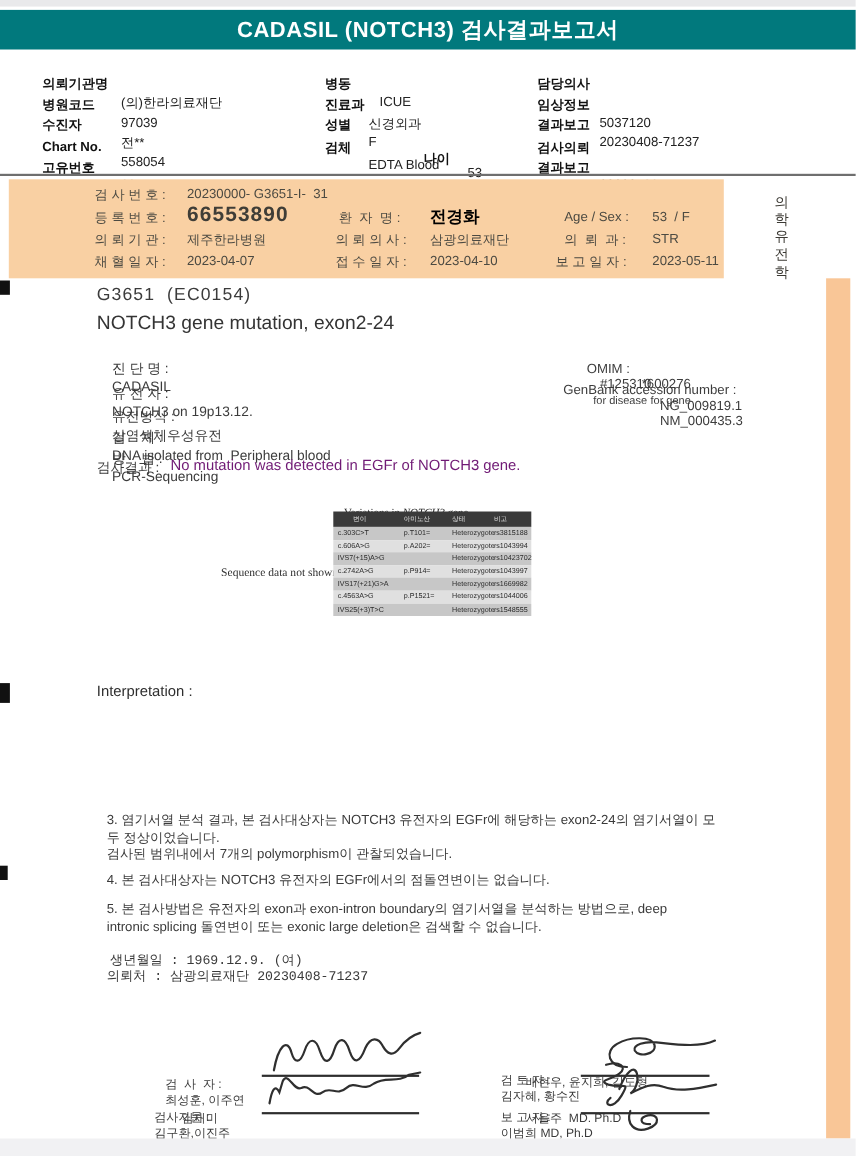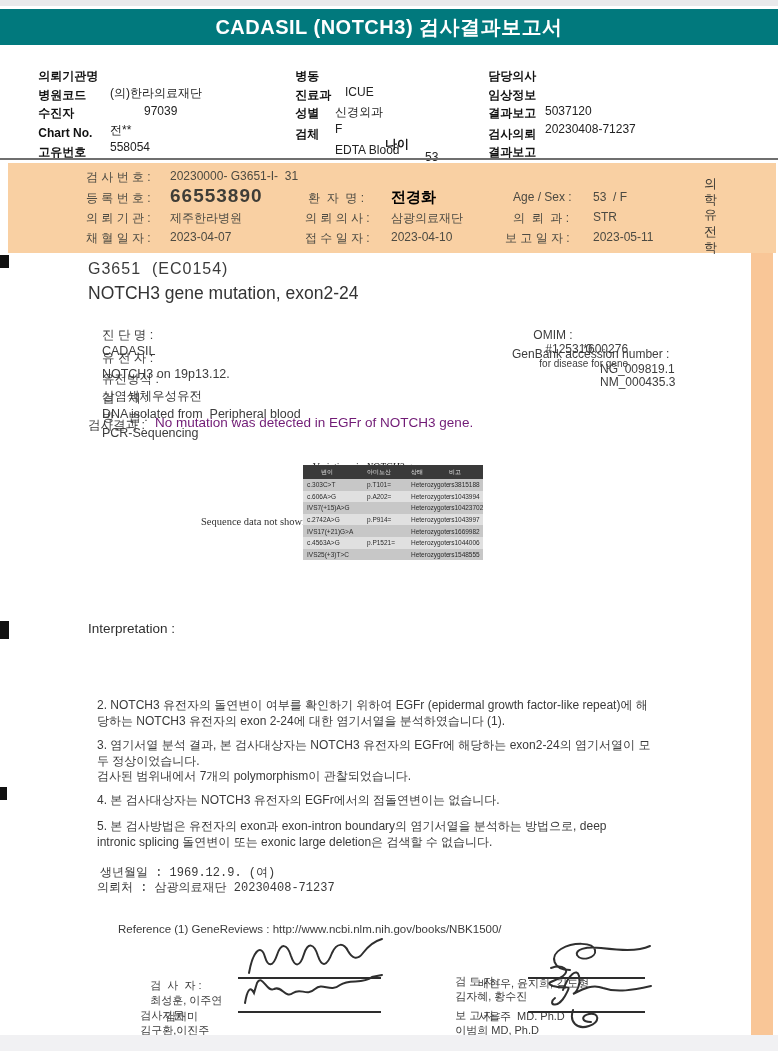--- a/index.html
+++ b/index.html
@@ -15,21 +15,21 @@
   .titlebar span { color:#fff; font-size:20px; font-weight:bold; letter-spacing:0.5px; }
 
   
   .irow { position:absolute; height:16px; font-size:12px; white-space:pre; }
   .ilab { font-weight:bold; color:#111; }
   .ival { color:#222; position:absolute; }
 
   .sepline { left:0; top:158px; width:778px; height:2px; background:#6f6f6f; }
 
   
-  .orderbox { left:8px; top:163px; width:768px; height:90px; background:#f9d0a3; }
+  .orderbox { left:8px; top:163px; width:650px; height:90px; background:#f9d0a3; }
   .ob { position:absolute; font-size:12px; color:#4c4a42; white-space:pre; }
   .ob-big { font-size:19px; font-weight:600; letter-spacing:1px; color:#3f3d37; }
   .ob-name { font-size:15px; font-weight:600; color:#000000; }
   .sidelabel { position:absolute; left:693px; top:5px; writing-mode:vertical-rl; text-orientation:upright; font-size:13px; color:#3c3a34; letter-spacing:3px; }
 
   .strip { left:751px; top:253px; width:22px; height:782px; background:#f9c697; }
 
   .scanmark { left:0; background:#111; }
 
   
@@ -80,21 +80,21 @@
   <div class="abs titlebar">
     <span>CADASIL (NOTCH3) 검사결과보고서</span>
   </div>
 
   <div class="irow" style="left:25px; top:54px;">
     <span class="ilab">의뢰기관명</span>
     <span class="ival" style="left:85px;">(의)한라의료재단</span>
   </div>
   <div class="irow" style="left:25px; top:73px;">
     <span class="ilab">병원코드</span>
-    <span class="ival" style="left:85px;margin-left:34px;">97039</span>
+    <span class="ival" style="left:85px;">97039</span>
   </div>
   <div class="irow" style="left:25px; top:91px;">
     <span class="ilab">수진자</span>
     <span class="ival" style="left:85px;">전**</span>
   </div>
   <div class="irow" style="left:25px; top:112px;">
     <span class="ilab">Chart No.</span>
     <span class="ival" style="left:85px;">558054</span>
   </div>
   <div class="irow" style="left:25px; top:130px;">
@@ -267,32 +267,29 @@
     </div>
     <div class="vrow odd">
       <span class="c1">IVS25(+3)T&gt;C</span>
         <span class="c2"></span>
         <span class="c3">Heterozygote</span>
         <span class="c4">rs1548555</span>
     </div>
   </div>
 
   <span class="abs interp-h" style="left:88px; top:621px;">Interpretation :</span>
-  <div class="para" style="top:698px;">2. NOTCH3 유전자의 돌연변이 여부를 확인하기 위하여 EGFr (epidermal growth factor-like repeat)에 해
-당하는 NOTCH3 유전자의 exon 2-24에 대한 염기서열을 분석하였습니다 (1).</div>
   <div class="para" style="top:738px;">3. 염기서열 분석 결과, 본 검사대상자는 NOTCH3 유전자의 EGFr에 해당하는 exon2-24의 염기서열이 모
 두 정상이었습니다.
 검사된 범위내에서 7개의 polymorphism이 관찰되었습니다.</div>
   <div class="para" style="top:793px;">4. 본 검사대상자는 NOTCH3 유전자의 EGFr에서의 점돌연변이는 없습니다.</div>
   <div class="para" style="top:819px;">5. 본 검사방법은 유전자의 exon과 exon-intron boundary의 염기서열을 분석하는 방법으로, deep
 intronic splicing 돌연변이 또는 exonic large deletion은 검색할 수 없습니다.</div>
 
   <span class="abs foot-line" style="left:100px; top:864px;">생년월일 : 1969.12.9. (여)</span>
   <span class="abs foot-line" style="left:97px; top:879px;">의뢰처 : 삼광의료재단 20230408-71237</span>
-  <span class="abs refline" style="left:118px; top:923px;">Reference (1) GeneReviews : http://www.ncbi.nlm.nih.gov/books/NBK1500/</span>
 
   <div class="sig-label" style="left:138px; top:966px;">
     <span>검  사  자 :</span>
     <span>최성훈, 이주연</span>
   </div>
   <div class="sig-label" style="left:128px; top:996px;">
     <span>검사자문 :</span>
     <span>김구환,이진주</span>
   </div>
   <span class="sig-label" style="left:165px; top:1009px;">김재미</span>

